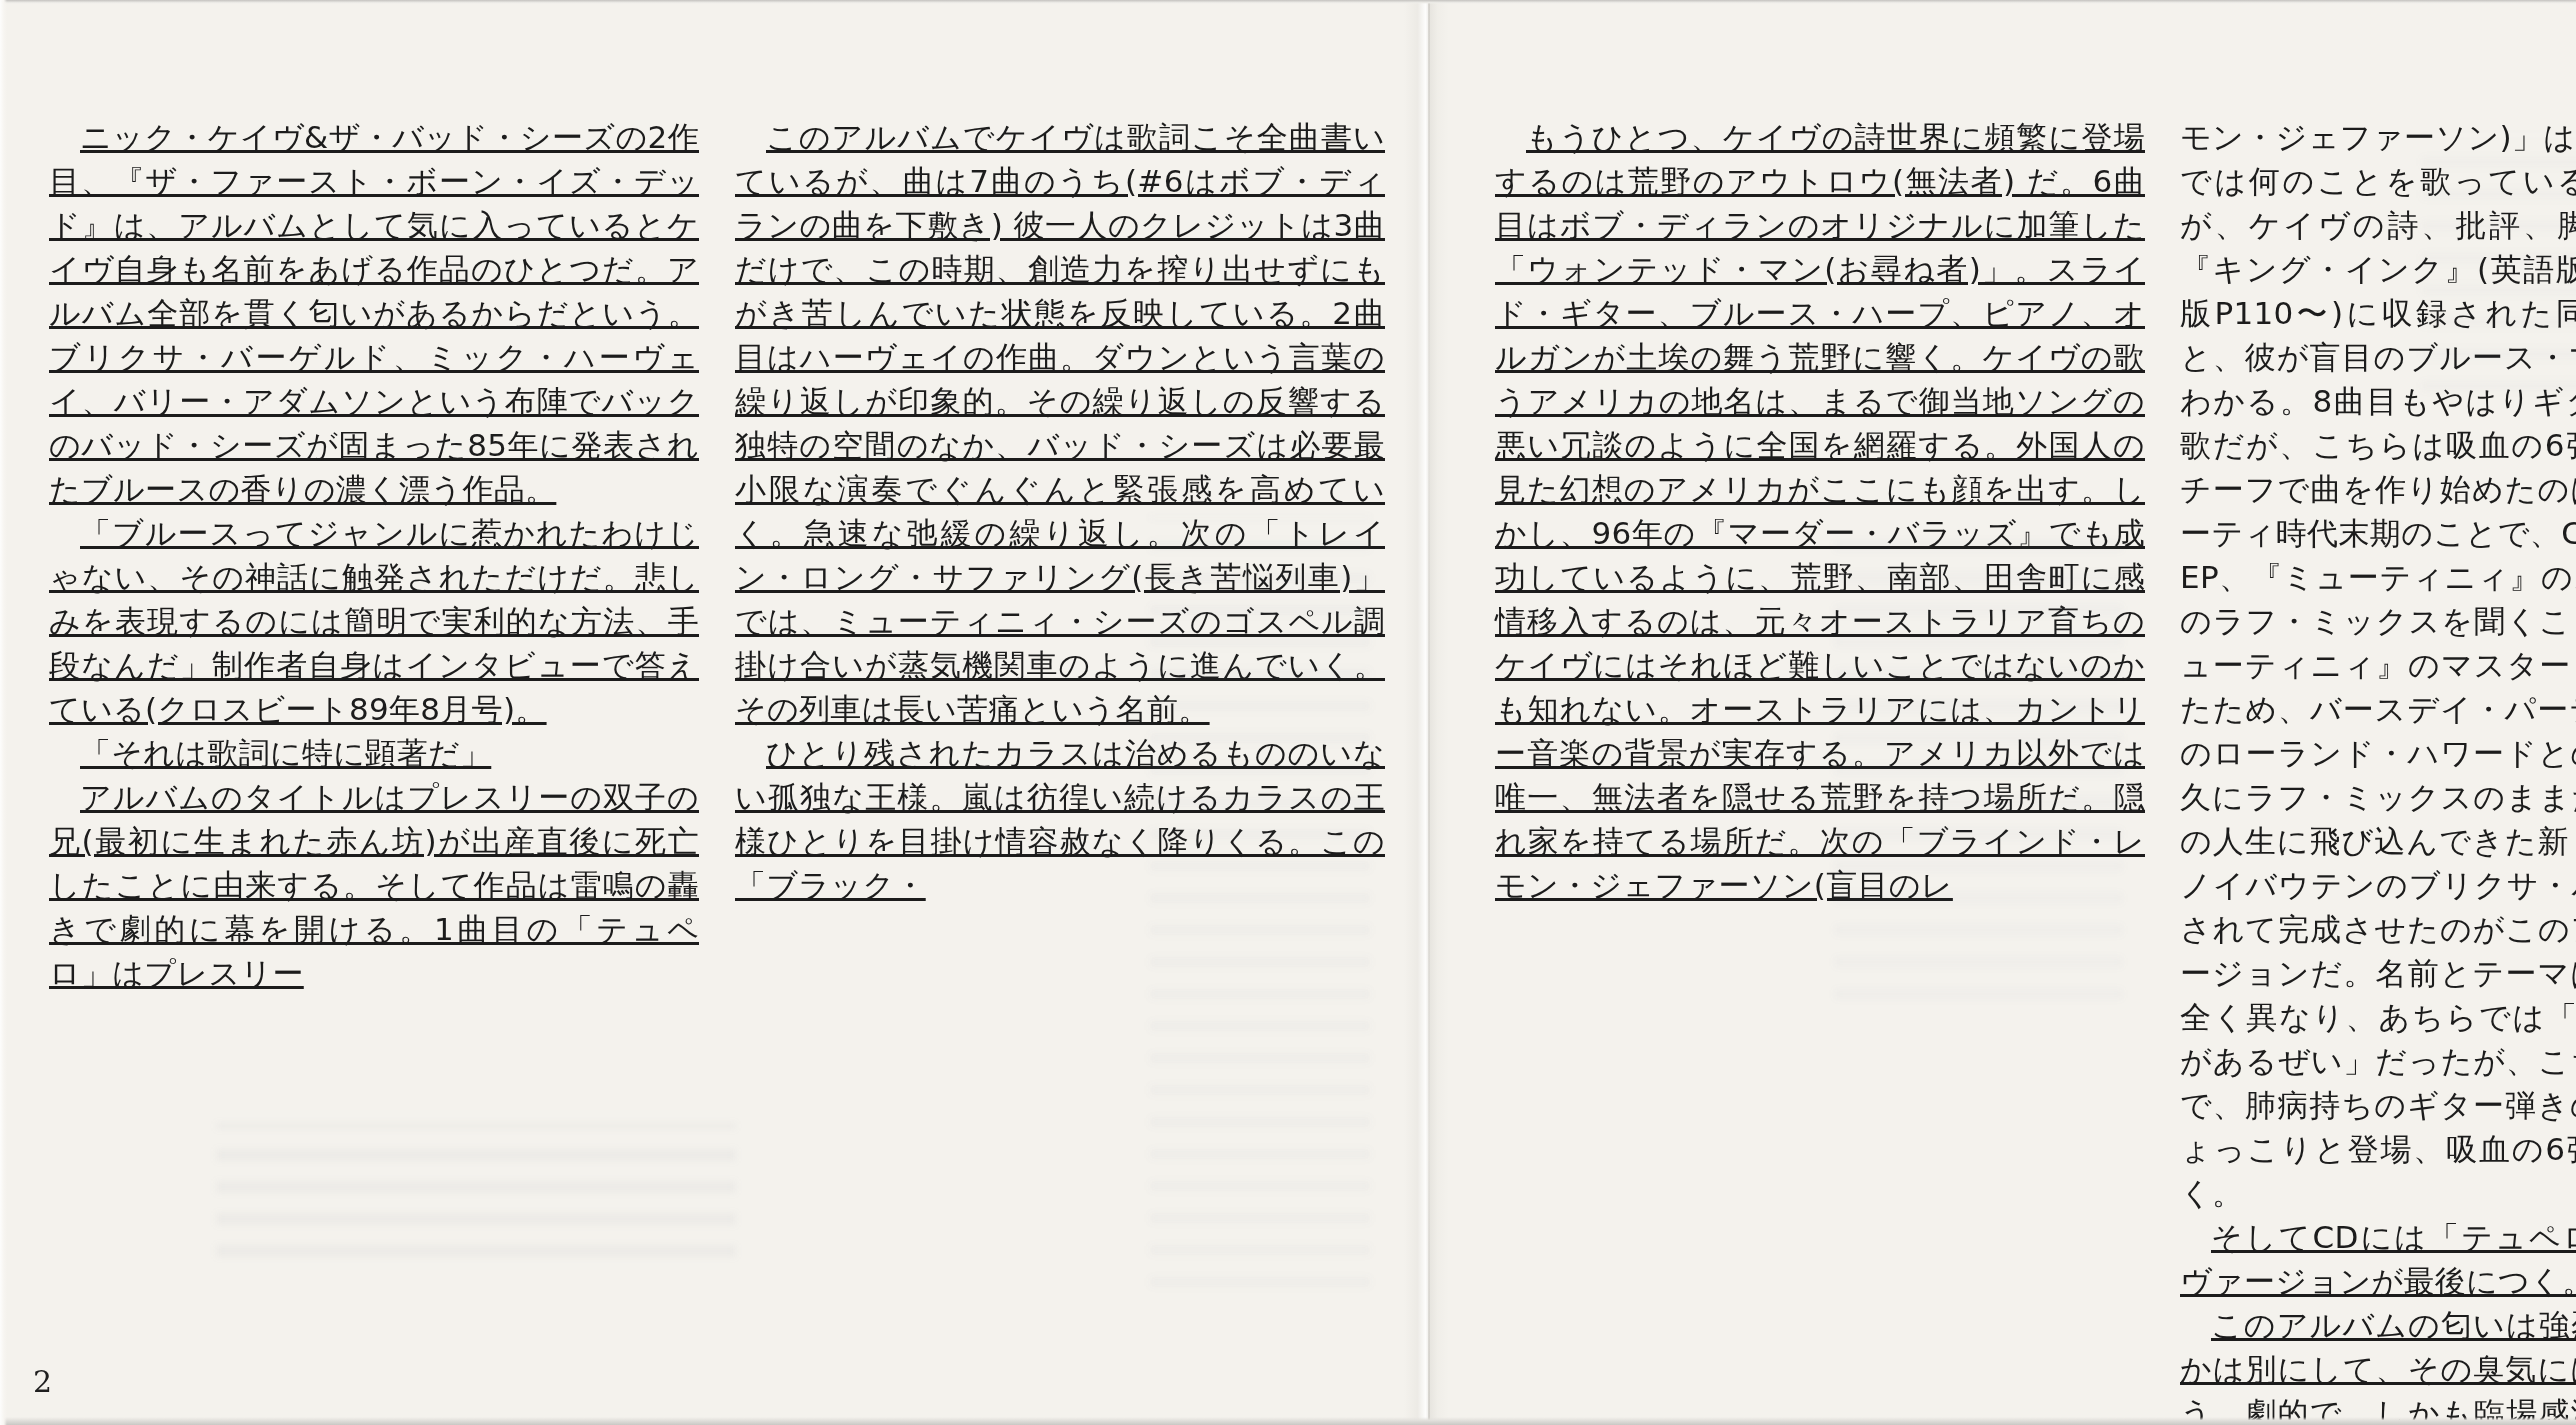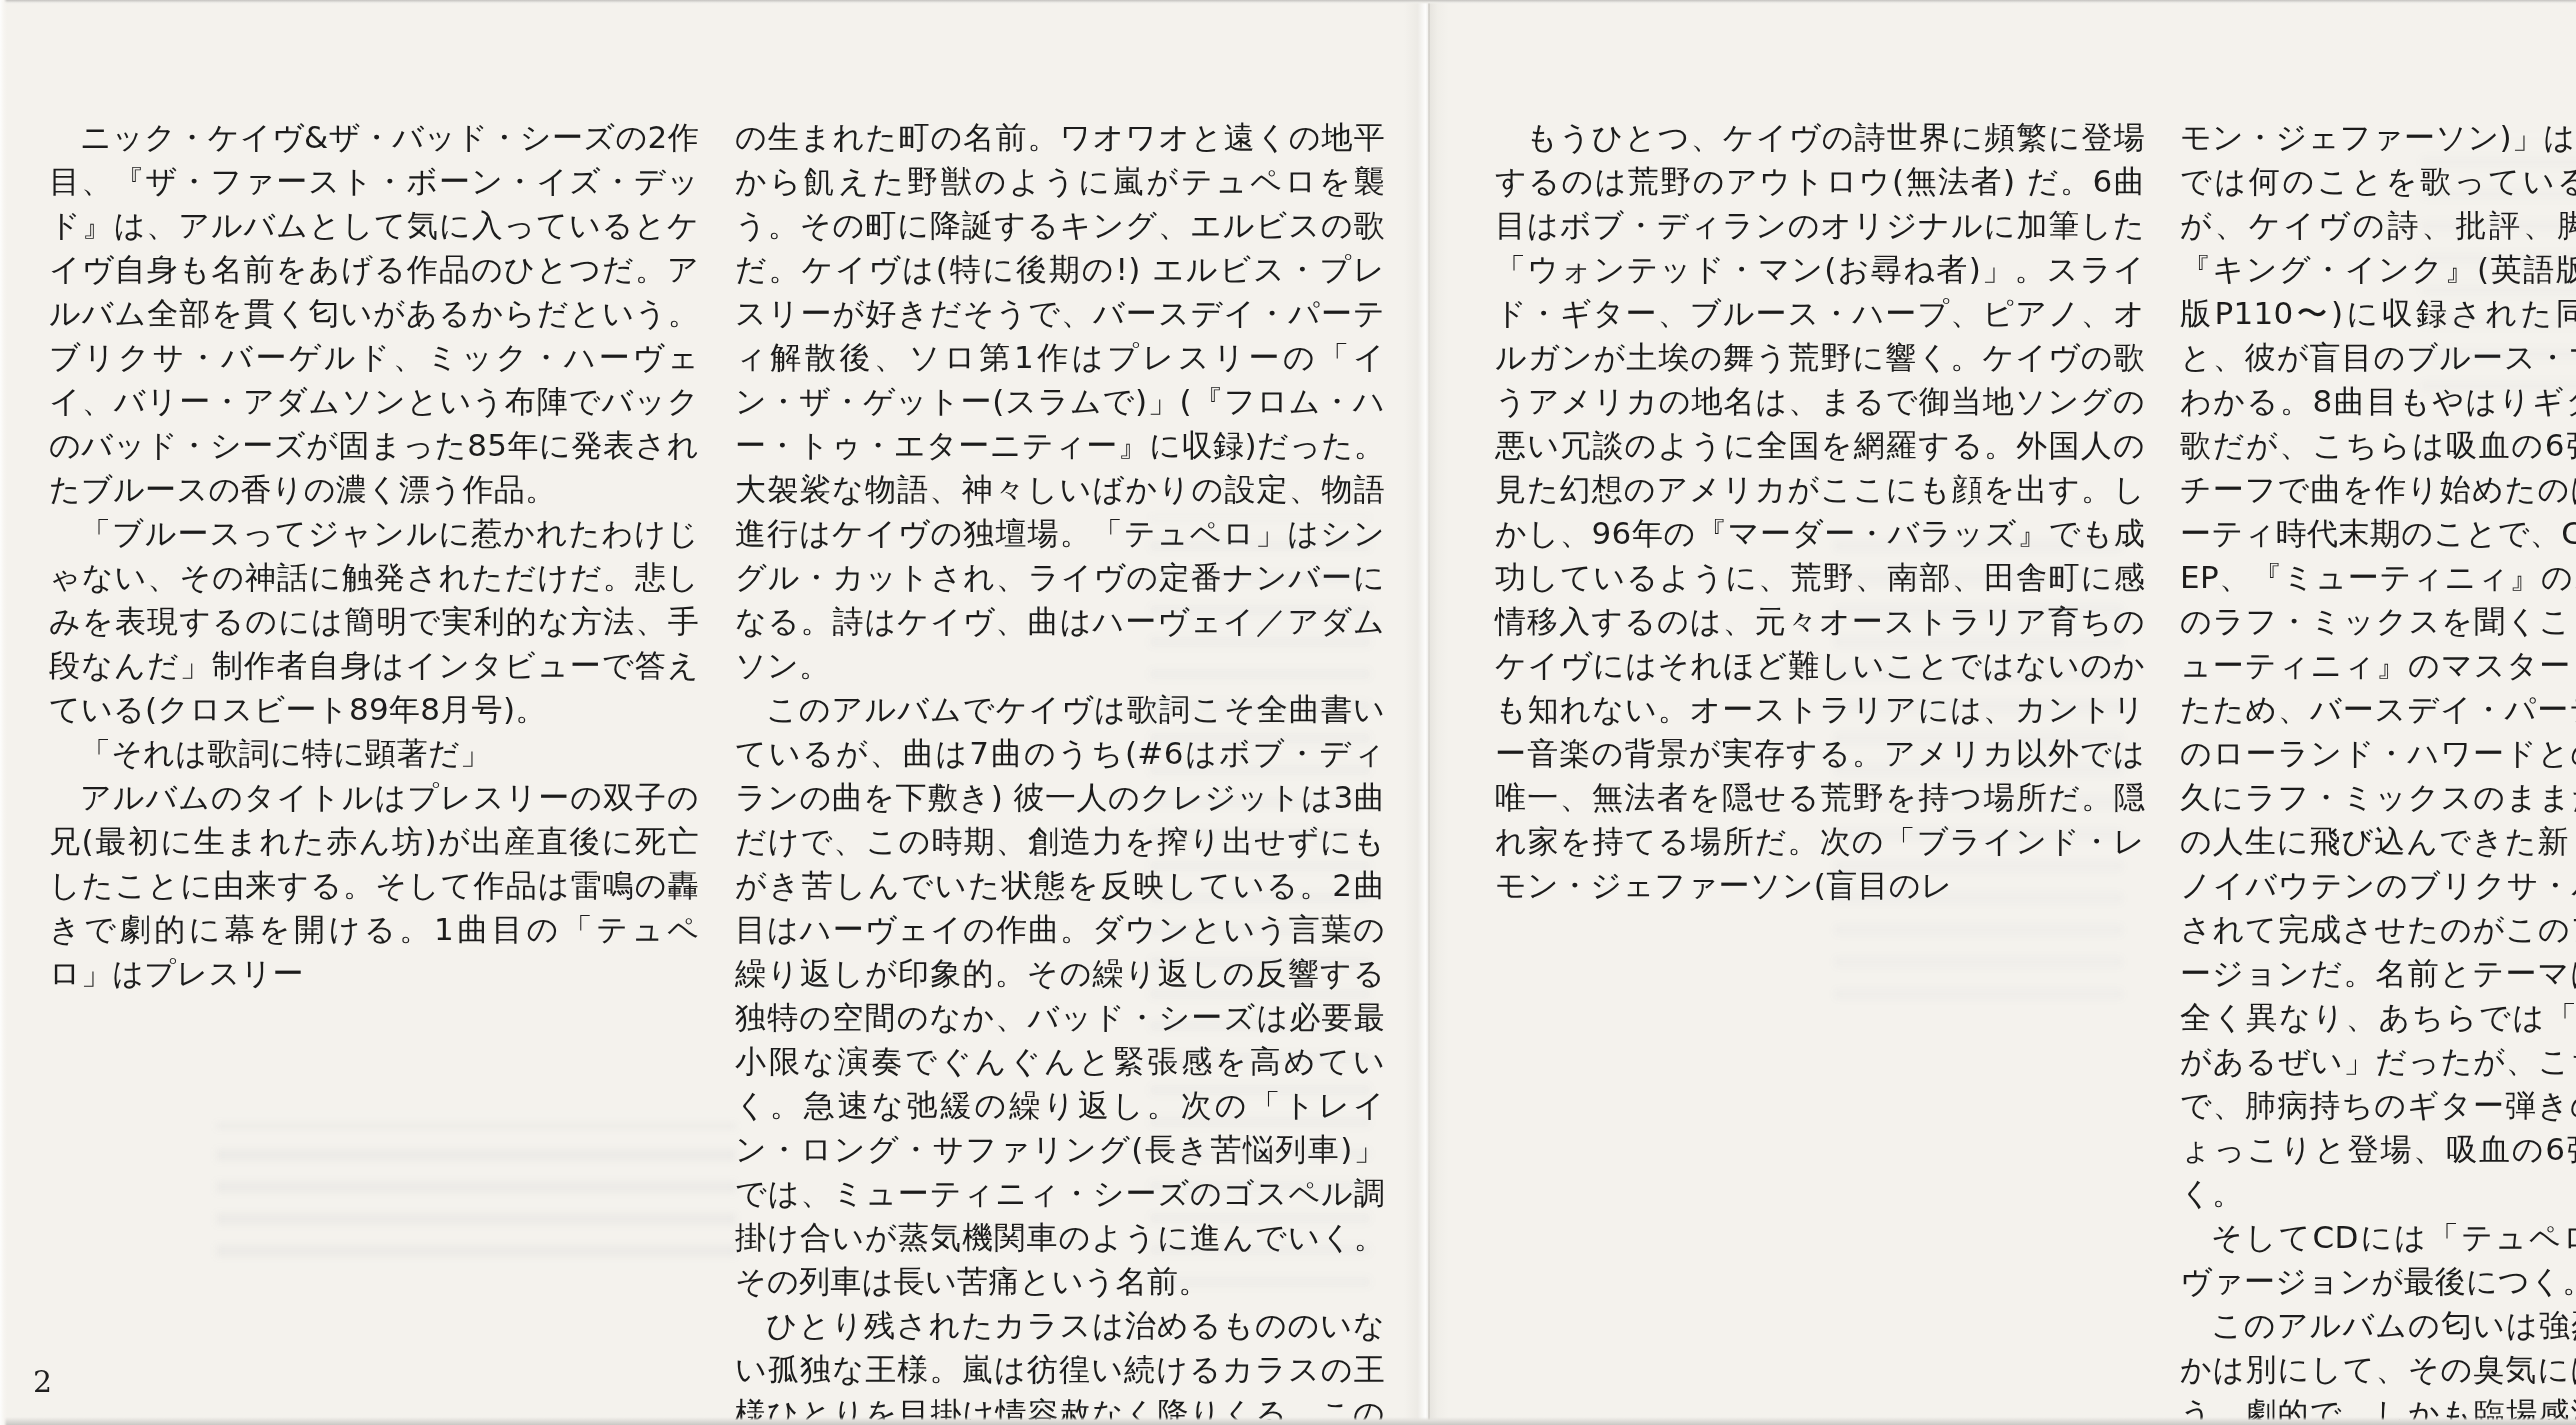--- a/index.html
+++ b/index.html
@@ -70,21 +70,21 @@
     color: #1c1c1c;
     text-align: justify;
     letter-spacing: 0.3px;
   }
   .col-1 { left: 49px;   }
   .col-2 { left: 735px; }
   .col-3 { left: 72px;  } 
   .col-4 { left: 757px; }
 
   .column p { margin: 0; }
-  .column p.indent { text-indent: 31px; }
+  .column p.indent { text-indent: 31px; text-decoration: underline; }
 
   .page-number {
     position: absolute;
     font-family: "DejaVu Serif", serif;
     font-size: 30px;
     color: #1f1f1f;
   }
   .pn-left  { left: 33px;  top: 1364px; }
 </style>
 </head>
@@ -93,21 +93,20 @@
 <div class="scan">
 
   <div class="page page-left">
     <div class="column col-1">
         <p class="indent">ニック・ケイヴ&amp;ザ・バッド・シーズの2作目、『ザ・ファースト・ボーン・イズ・デッド』は、アルバムとして気に入っているとケイヴ自身も名前をあげる作品のひとつだ。アルバム全部を貫く匂いがあるからだという。ブリクサ・バーゲルド、ミック・ハーヴェイ、バリー・アダムソンという布陣でバックのバッド・シーズが固まった85年に発表されたブルースの香りの濃く漂う作品。</p>
         <p class="indent">「ブルースってジャンルに惹かれたわけじゃない、その神話に触発されただけだ。悲しみを表現するのには簡明で実利的な方法、手段なんだ」制作者自身はインタビューで答えている(クロスビート89年8月号)。</p>
         <p class="indent">「それは歌詞に特に顕著だ」</p>
         <p class="indent">アルバムのタイトルはプレスリーの双子の兄(最初に生まれた赤ん坊)が出産直後に死亡したことに由来する。そして作品は雷鳴の轟きで劇的に幕を開ける。1曲目の「テュペロ」はプレスリー</p>
       </div>
     <div class="column col-2">
-        <p class="">の生まれた町の名前。ワオワオと遠くの地平から飢えた野獣のように嵐がテュペロを襲う。その町に降誕するキング、エルビスの歌だ。ケイヴは(特に後期の!) エルビス・プレスリーが好きだそうで、バースデイ・パーティ解散後、ソロ第1作はプレスリーの「イン・ザ・ゲットー(スラムで)」(『フロム・ハー・トゥ・エターニティー』に収録)だった。大袈裟な物語、神々しいばかりの設定、物語進行はケイヴの独壇場。「テュペロ」はシングル・カットされ、ライヴの定番ナンバーになる。詩はケイヴ、曲はハーヴェイ／アダムソン。</p>
         <p class="indent">このアルバムでケイヴは歌詞こそ全曲書いているが、曲は7曲のうち(#6はボブ・ディランの曲を下敷き) 彼一人のクレジットは3曲だけで、この時期、創造力を搾り出せずにもがき苦しんでいた状態を反映している。2曲目はハーヴェイの作曲。ダウンという言葉の繰り返しが印象的。その繰り返しの反響する独特の空間のなか、バッド・シーズは必要最小限な演奏でぐんぐんと緊張感を高めていく。急速な弛緩の繰り返し。次の「トレイン・ロング・サファリング(長き苦悩列車)」では、ミューティニィ・シーズのゴスペル調掛け合いが蒸気機関車のように進んでいく。その列車は長い苦痛という名前。</p>
         <p class="indent">ひとり残されたカラスは治めるもののいない孤独な王様。嵐は彷徨い続けるカラスの王様ひとりを目掛け情容赦なく降りくる。この「ブラック・</p>
       </div>
     <div class="page-number pn-left">2</div>
   </div>
 
   <div class="page page-right">
     <div class="column col-3">
         <p class="indent">もうひとつ、ケイヴの詩世界に頻繁に登場するのは荒野のアウトロウ(無法者) だ。6曲目はボブ・ディランのオリジナルに加筆した「ウォンテッド・マン(お尋ね者)」。スライド・ギター、ブルース・ハープ、ピアノ、オルガンが土埃の舞う荒野に響く。ケイヴの歌うアメリカの地名は、まるで御当地ソングの悪い冗談のように全国を網羅する。外国人の見た幻想のアメリカがここにも顔を出す。しかし、96年の『マーダー・バラッズ』でも成功しているように、荒野、南部、田舎町に感情移入するのは、元々オーストラリア育ちのケイヴにはそれほど難しいことではないのかも知れない。オーストラリアには、カントリー音楽の背景が実存する。アメリカ以外では唯一、無法者を隠せる荒野を持つ場所だ。隠れ家を持てる場所だ。次の「ブラインド・レモン・ジェファーソン(盲目のレ</p>
       </div>

